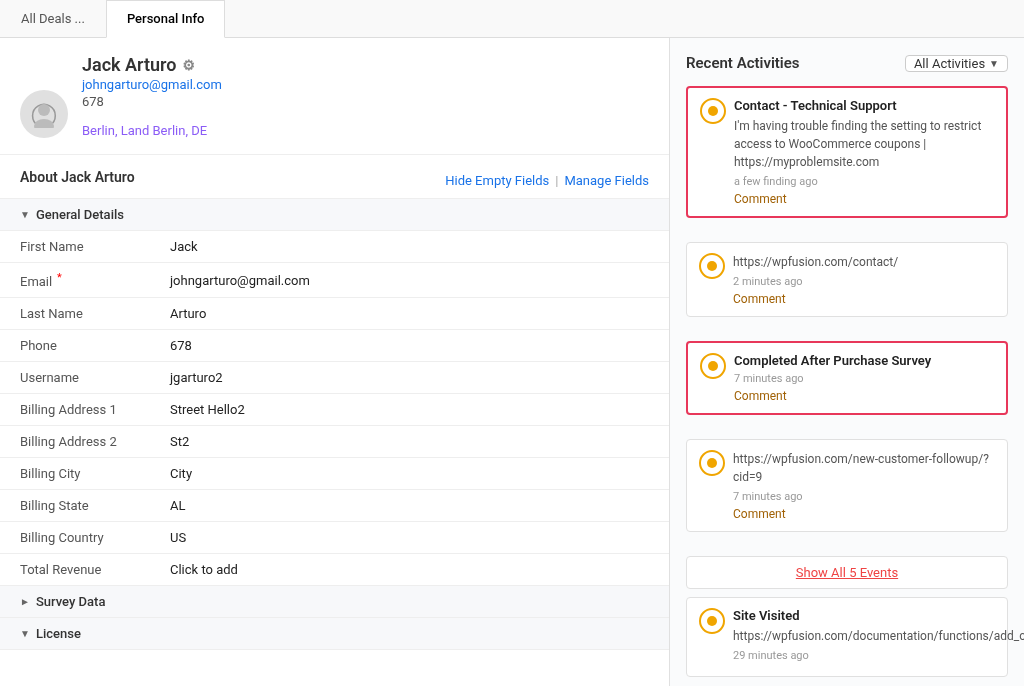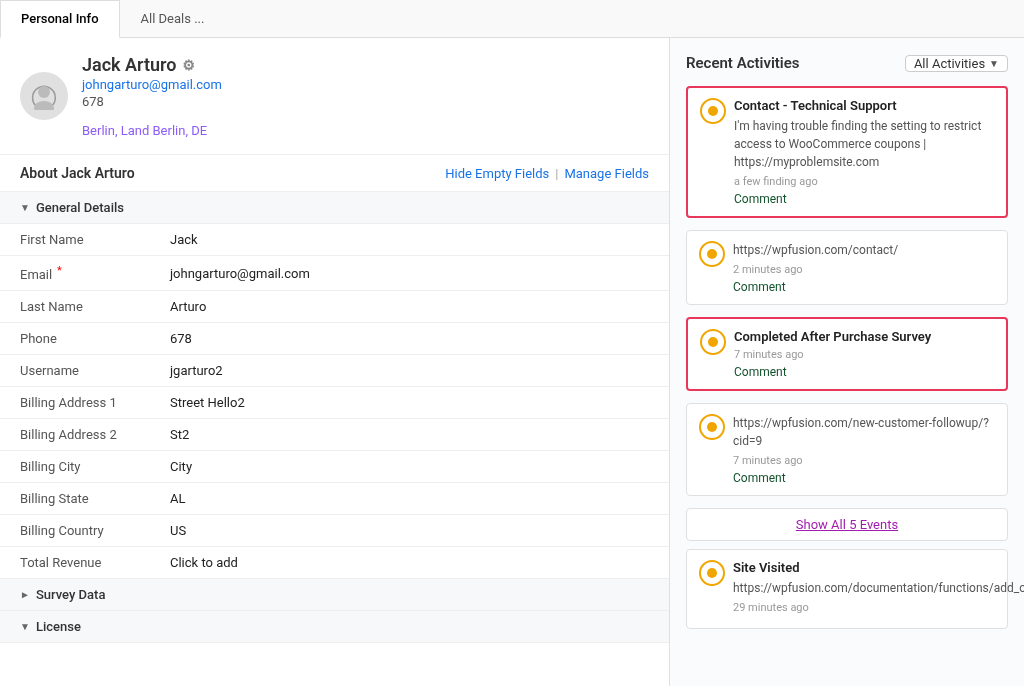--- a/index.html
+++ b/index.html
@@ -10,34 +10,34 @@
     .tab { padding: 10px 20px; cursor: pointer; border: 1px solid transparent; font-size: 13px; color: #555; background: #f9f9f9; }
     .tab.active { background: #fff; border-top: 1px solid #ddd; border-left: 1px solid #ddd; border-right: 1px solid #ddd; border-bottom: 1px solid #fff; color: #000; font-weight: 500; margin-bottom: -1px; }
 
     
     .main-layout { display: flex; height: calc(689px - 41px); }
 
     
     .left-panel { flex: 0 0 670px; overflow-y: auto; border-right: 1px solid #e0e0e0; }
 
     
-    .profile-header { display: flex; align-items: center; padding: 16px 20px; gap: 14px; border-bottom: 1px solid #eee; }
+    .profile-header { display: flex; align-items: flex-end; padding: 16px 20px; gap: 14px; border-bottom: 1px solid #eee; }
     .avatar-circle { width: 48px; height: 48px; border-radius: 50%; background: #e0e0e0; display: flex; align-items: center; justify-content: center; flex-shrink: 0; }
     .avatar-icon { font-size: 24px; color: #999; }
     .profile-info h2 { font-size: 18px; font-weight: 600; display: flex; align-items: center; gap: 6px; }
     .gear-icon { font-size: 14px; color: #888; cursor: pointer; }
     .profile-email { color: #1a73e8; font-size: 13px; margin-top: 2px; }
     .profile-phone { font-size: 13px; color: #555; margin-top: 2px; }
     .profile-location { font-size: 13px; color: #8b5cf6; margin-top: 14px; }
 
     
     .about-section { padding: 0; }
     .about-header { display: flex; align-items: center; justify-content: space-between; padding: 10px 20px; border-bottom: 1px solid #eee; }
     .about-title { font-size: 14px; font-weight: 600; }
-    .about-actions { display: flex; gap: 6px; font-size: 13px; }
+    .about-actions { display: flex; gap: 6px; font-size: 13px; margin-top: 8px; }
     .about-actions a { color: #1a73e8; cursor: pointer; text-decoration: none; }
     .about-actions span { color: #aaa; }
 
     
     .section-header { display: flex; align-items: center; gap: 6px; padding: 8px 20px; background: #f7f8fa; border-bottom: 1px solid #eee; font-size: 13px; font-weight: 500; cursor: pointer; }
     .chevron { font-size: 10px; color: #666; }
 
     
     .fields-table { width: 100%; border-collapse: collapse; }
     .fields-table tr { border-bottom: 1px solid #eee; }
@@ -50,41 +50,41 @@
     
     .right-panel { flex: 1; overflow-y: auto; padding: 16px; background: #fafbfc; }
     .right-panel-header { display: flex; align-items: center; justify-content: space-between; margin-bottom: 14px; }
     .recent-activities-title { font-size: 15px; font-weight: 600; }
 
     
     .activity-filter { display: flex; align-items: center; gap: 4px; border: 1px solid #ccc; border-radius: 4px; padding: 0 8px; background: #fff; cursor: pointer; font-size: 13px; }
     .dropdown-arrow { font-size: 10px; color: #555; }
 
     
-    .activity-item { background: #fff; border: 1px solid #e0e0e0; border-radius: 4px; padding: 10px 12px; margin-bottom: 12px; position: relative; }
+    .activity-item { background: #fff; border: 1px solid #e0e0e0; border-radius: 4px; padding: 10px 12px; margin-bottom: 24px; position: relative; }
     .activity-item.highlighted { border: 2px solid #e8375a; }
     .activity-item-header { display: flex; align-items: flex-start; gap: 8px; }
     .activity-icon-circle { width: 26px; height: 26px; border-radius: 50%; border: 2px solid #f0a500; background: #fff; display: flex; align-items: center; justify-content: center; flex-shrink: 0; }
     .activity-icon-inner { width: 10px; height: 10px; border-radius: 50%; background: #f0a500; }
     .activity-content { flex: 1; }
     .activity-title { font-size: 13px; font-weight: 600; color: #222; margin-bottom: 4px; }
     .activity-body { font-size: 12px; color: #555; line-height: 1.5; margin-bottom: 4px; }
     .activity-time { font-size: 11px; color: #999; margin-bottom: 4px; }
-    .activity-comment { font-size: 12px; color: #14532d; cursor: pointer; }
+    .activity-comment { font-size: 12px; color: #a16207; cursor: pointer; }
 
     .show-all-link { text-align: center; padding: 8px; background: #fff; border: 1px solid #e0e0e0; border-radius: 4px; margin-bottom: 8px; }
-    .show-all-link a { color: #a21caf; font-size: 13px; text-decoration: underline; cursor: pointer; }
+    .show-all-link a { color: #ef4444; font-size: 13px; text-decoration: underline; cursor: pointer; }
   </style>
 </head>
 <body>
 
 <div>
   <div class="tabs">
+    <div class="tab">All Deals ...</div>
     <div class="tab active">Personal Info</div>
-    <div class="tab">All Deals ...</div>
   </div>
 </div>
 
 <div class="main-layout">
 
   <div class="left-panel">
 
     <div class="profile-header">
       <div class="avatar-circle">
         <span class="avatar-icon">◯</span>

